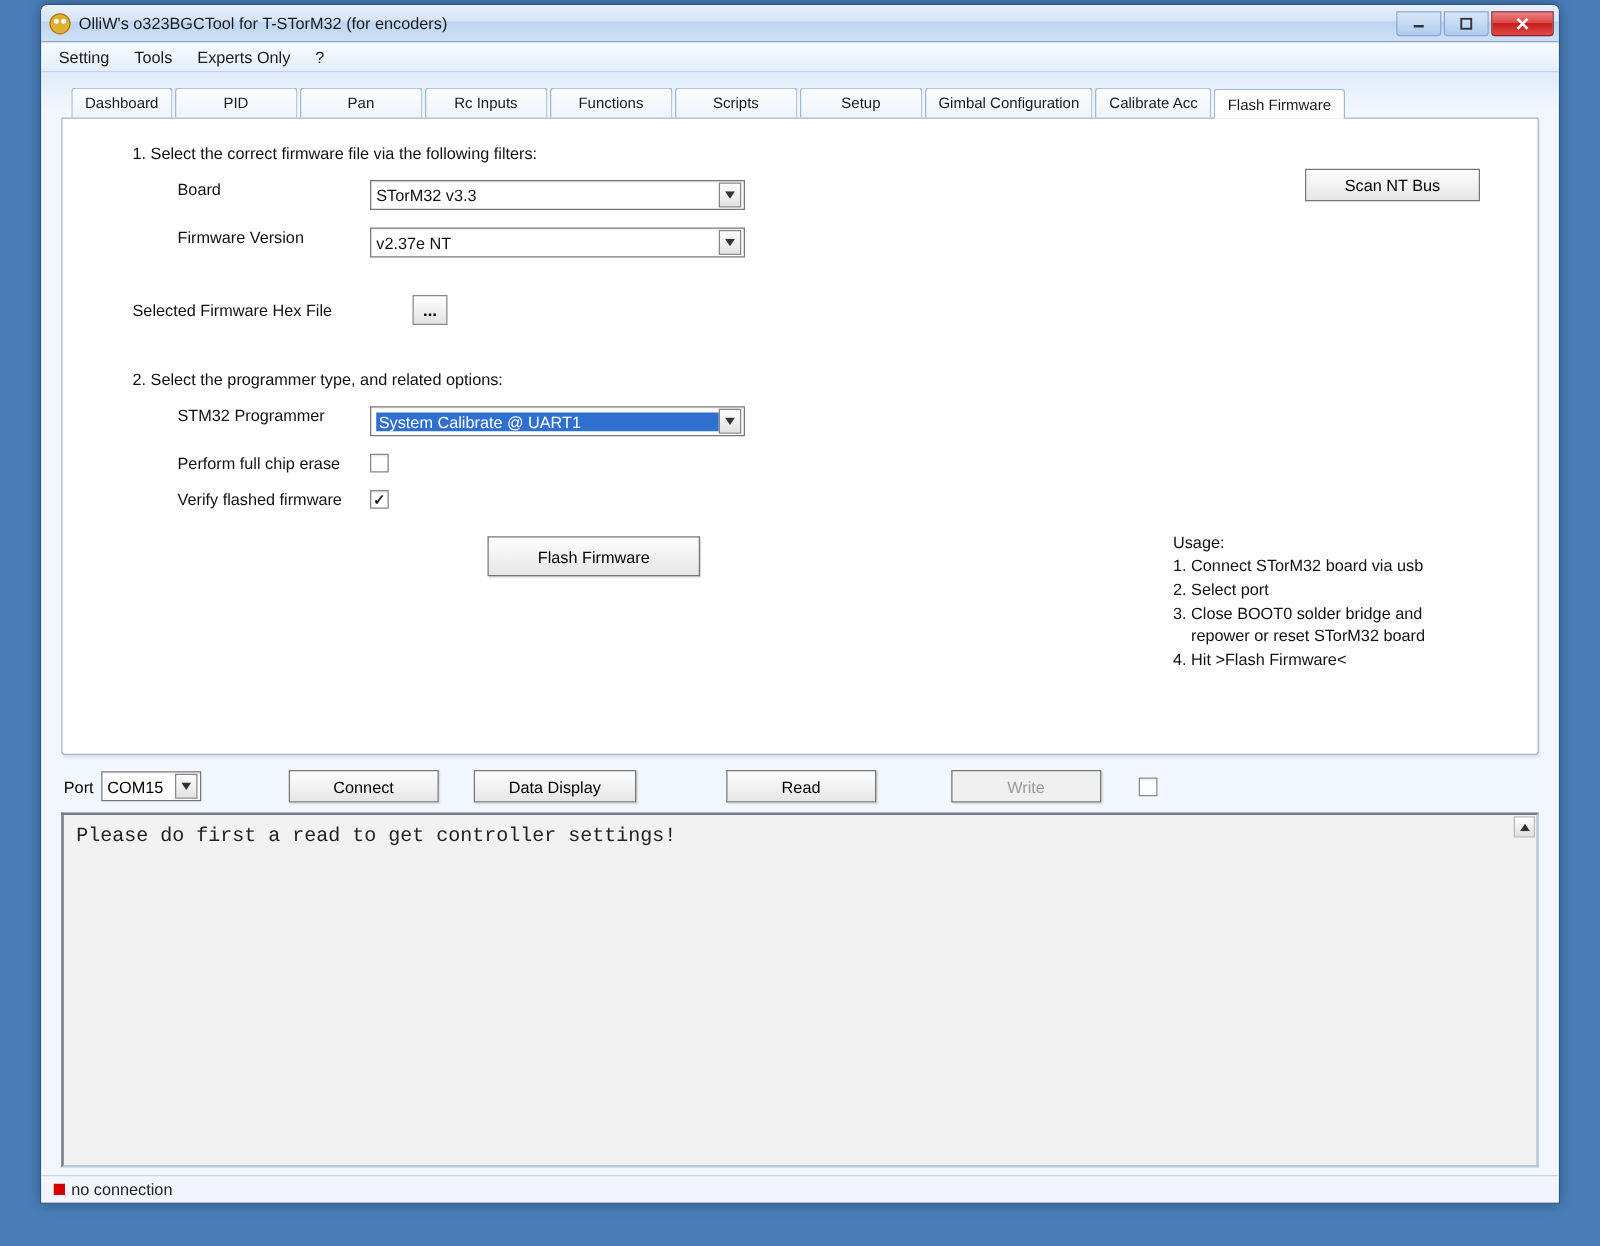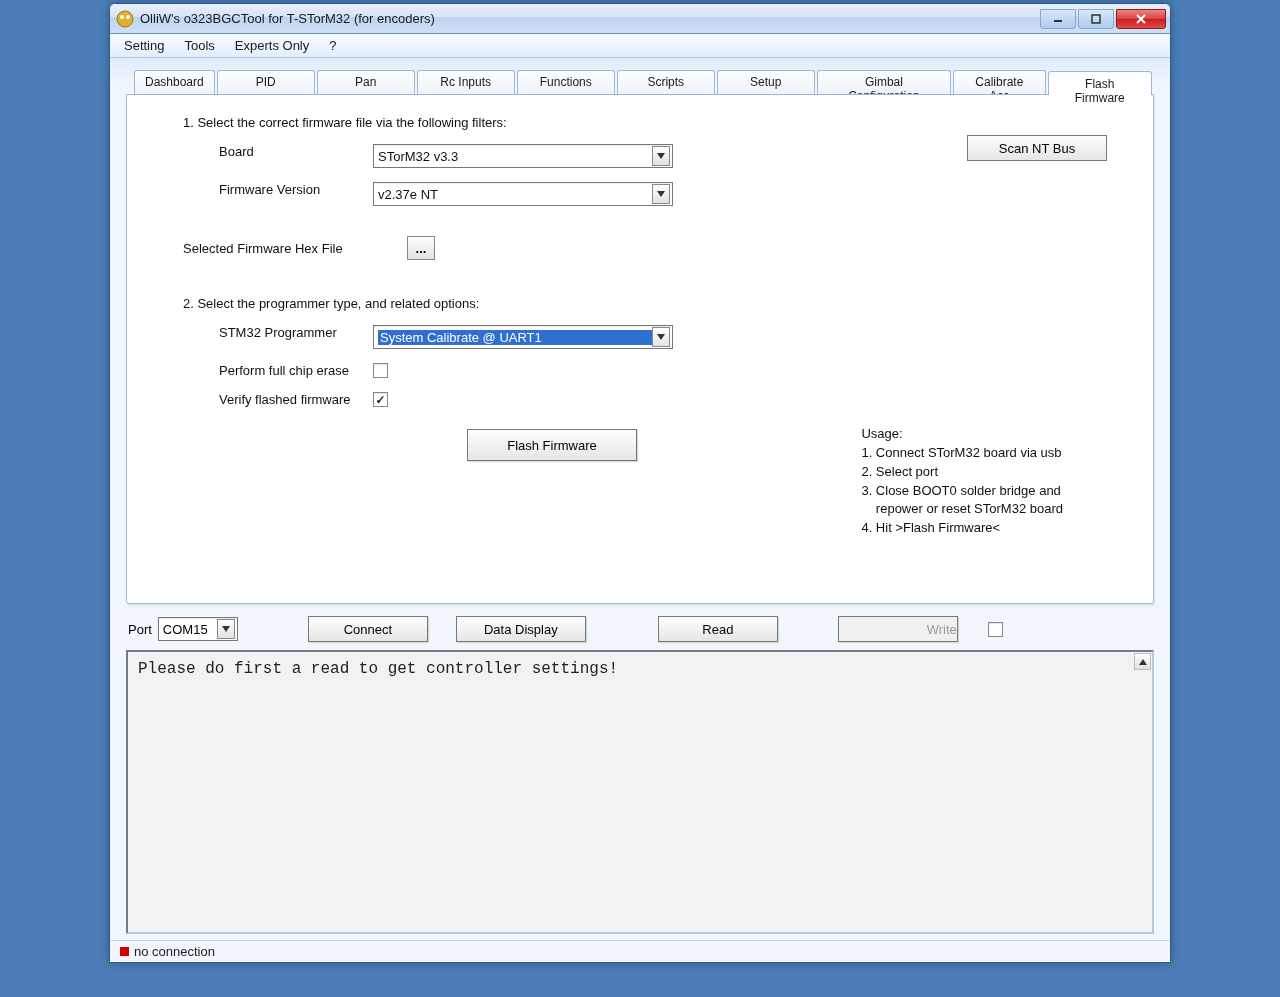--- a/index.html
+++ b/index.html
@@ -1,18 +1,18 @@
 <!DOCTYPE html>
 <html><head>
 <meta charset="utf-8">
 <style>
 * { box-sizing: border-box; margin: 0; padding: 0; }
 body { font-family: "Segoe UI", Tahoma, sans-serif; font-size: 12px; background: #4a7db8; width: 1280px; height: 997px; overflow: hidden; position: relative; }
 
-.window { width: 1062px; height: 960px; margin: 3px auto; background: #fff; border: 1px solid #285a8e; border-radius: 6px 6px 0 0; overflow: hidden; box-shadow: 0 0 10px rgba(0,0,0,0.3); }
+.window { width: 1216px; height: 960px; margin: 3px auto; background: #fff; border: 1px solid #285a8e; border-radius: 6px 6px 0 0; overflow: hidden; box-shadow: 0 0 10px rgba(0,0,0,0.3); }
 
 .titlebar { height: 30px; background: linear-gradient(to bottom, #e8f0fb 0%, #d5e4f7 45%, #bdd4f0 46%, #cfe0f5 100%); display: flex; align-items: center; padding: 0 4px 0 6px; border-bottom: 1px solid #6a8fc0; }
 .titlebar .icon-wrap { width: 18px; height: 18px; margin-right: 6px; }
 .titlebar .title { flex: 1; font-size: 13px; color: #1a1a1a; font-weight: 400; }
 .win-controls { display: flex; gap: 0; }
 .win-btn { width: 36px; height: 20px; margin-left: 2px; border: none; border-radius: 0 0 3px 3px; display: flex; align-items: center; justify-content: center; cursor: pointer; }
 .win-min, .win-max { background: linear-gradient(to bottom, #d8e6f8, #aecbef); border: 1px solid #8aa9d0; }
 .win-close { background: linear-gradient(to bottom, #f08282, #d94545 48%, #c81b1b 49%, #e04b4b); border: 1px solid #8a2020; width: 50px; }
 .win-close svg path { stroke: #fff; }
 
@@ -52,21 +52,21 @@
 .big-btn { width: 170px; height: 32px; border: 1px solid #777; background: linear-gradient(to bottom, #fefefe, #e6e6e6); font-size: 13px; cursor: pointer; box-shadow: 1px 1px 1px rgba(0,0,0,0.15); }
 .scan-btn { position: absolute; right: 46px; top: 40px; width: 140px; height: 26px; border: 1px solid #777; background: linear-gradient(to bottom, #fefefe, #e6e6e6); font-size: 13px; cursor: pointer; }
 
 .usage-box { position: absolute; right: 90px; top: 330px; font-size: 13px; color: #111; line-height: 1.45; }
 
 .bottom-controls { display: flex; align-items: center; margin: 12px 0 8px 0; gap: 0; }
 .port-label { font-size: 13px; margin-right: 6px; margin-left: 2px; }
 .port-combo { width: 80px; height: 24px; border: 1px solid #777; background: #fff; display: flex; align-items: center; padding: 0 4px; box-shadow: inset 0 1px 1px rgba(0,0,0,0.08); }
 .port-combo .combo-text { flex: 1; font-size: 13px; }
 .ctrl-btn { height: 26px; border: 1px solid #777; background: linear-gradient(to bottom, #fefefe, #e6e6e6); font-size: 13px; cursor: pointer; box-shadow: 1px 1px 1px rgba(0,0,0,0.12); }
-.ctrl-btn.disabled { color: #9a9a9a; background: #f0f0f0; cursor: default; text-align: right; }
+.ctrl-btn.disabled { color: #9a9a9a; background: #f0f0f0; cursor: default; }
 
 .console { flex: 1; border: 2px inset #b8c8dc; background: #f2f2f2; padding: 8px 10px; font-family: "Courier New", monospace; font-size: 16px; color: #222; overflow: auto; position: relative; }
 .console::-webkit-scrollbar { width: 17px; }
 .console-text { white-space: pre; }
 .scroll-arrow { position: absolute; right: 1px; top: 1px; width: 17px; height: 17px; background: linear-gradient(to bottom, #fefefe, #e0e0e0); border: 1px solid #bcbcbc; display: flex; align-items: center; justify-content: center; }
 
 .statusbar { height: 22px; background: #f2f6fc; border-top: 1px solid #c5d5ea; display: flex; align-items: center; padding: 0 10px; font-size: 13px; color: #222; }
 .status-dot { width: 9px; height: 9px; background: #d40000; margin-right: 5px; }
 
 svg.dd { width: 8px; height: 6px; }

